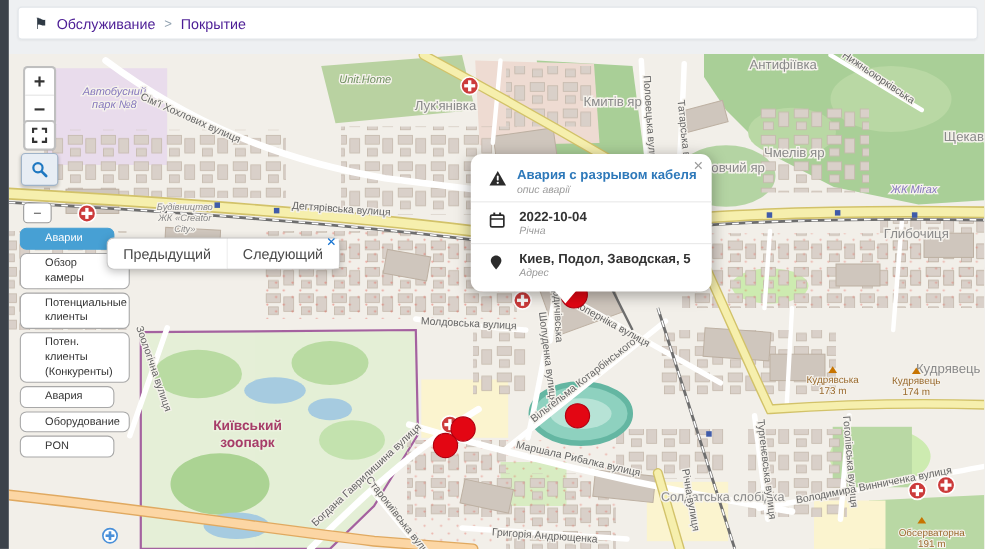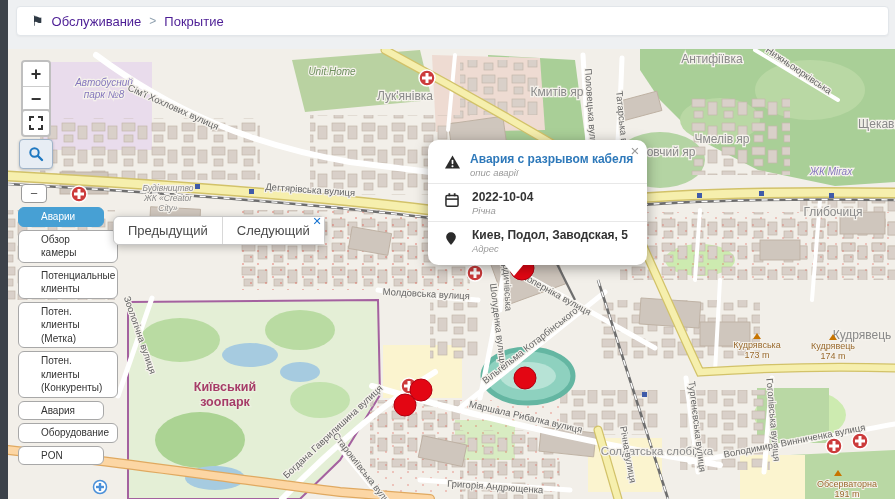--- a/index.html
+++ b/index.html
@@ -40,21 +40,21 @@
 
   
   .layer-list { position:absolute; left:10px; top:158px; width:100px; z-index:20; display:flex;
      flex-direction:column; gap:3px; }
   .layer-item { background:#fff; border:1px solid #a8a8a8; border-radius:6px; padding:2px 22px;
      font-size:10px; line-height:1.35; color:#333; min-width:86px; cursor:pointer; width:fit-content;
      max-width:100px; }
   .layer-item.active { background:#47a0d4; border-color:#47a0d4; color:#fff; }
 
   
-  .pager { position:absolute; left:105px; top:167px; z-index:25; background:#fff; border:1px solid #c7c7c7;
+  .pager { position:absolute; left:89px; top:167px; z-index:25; background:#fff; border:1px solid #c7c7c7;
      border-radius:6px; box-shadow:0 2px 8px rgba(0,0,0,.25); display:flex; }
   .pager .pbtn { padding:6px 14px; font-size:13px; color:#4a4a4a; background:#fff; cursor:pointer; white-space:nowrap; }
   .pager .pbtn:first-child { border-right:1px solid #d8d8d8; border-radius:6px 0 0 6px; }
   .pager .pbtn:last-child { border-radius:0 6px 6px 0; }
   .pager .pclose { position:absolute; top:-1px; right:2px; color:#1673d1; font-size:11px; font-weight:bold;
      cursor:pointer; line-height:1; }
 
   
   .infopopup { position:absolute; left:420px; top:91px; min-width:182px; background:#fff; border-radius:10px;
      box-shadow:0 3px 14px rgba(0,0,0,.35); z-index:30; padding:6px 0; }
@@ -345,21 +345,20 @@
       <circle cx="6.5" cy="6.5" r="4.2" fill="none" stroke="#1f78c1" stroke-width="2"></circle>
       <line x1="10" y1="10" x2="14" y2="14" stroke="#1f78c1" stroke-width="2.4" stroke-linecap="round"></line>
     </svg>
   </div>
   <div class="ctl collapsebtn">−</div>
 
   <div class="layer-list">
     <div class="layer-item active">Аварии</div>
     <div class="layer-item">Обзор камеры</div>
     <div class="layer-item">Потенциальные клиенты</div>
-    <div class="layer-item">Потен. клиенты (Метка)</div>
     <div class="layer-item">Потен. клиенты (Конкуренты)</div>
     <div class="layer-item">Авария</div>
     <div class="layer-item">Оборудование</div>
     <div class="layer-item">PON</div>
 
   </div>
 
   <div class="pager">
     <div class="pbtn">Предыдущий</div>
     <div class="pbtn">Следующий</div>

